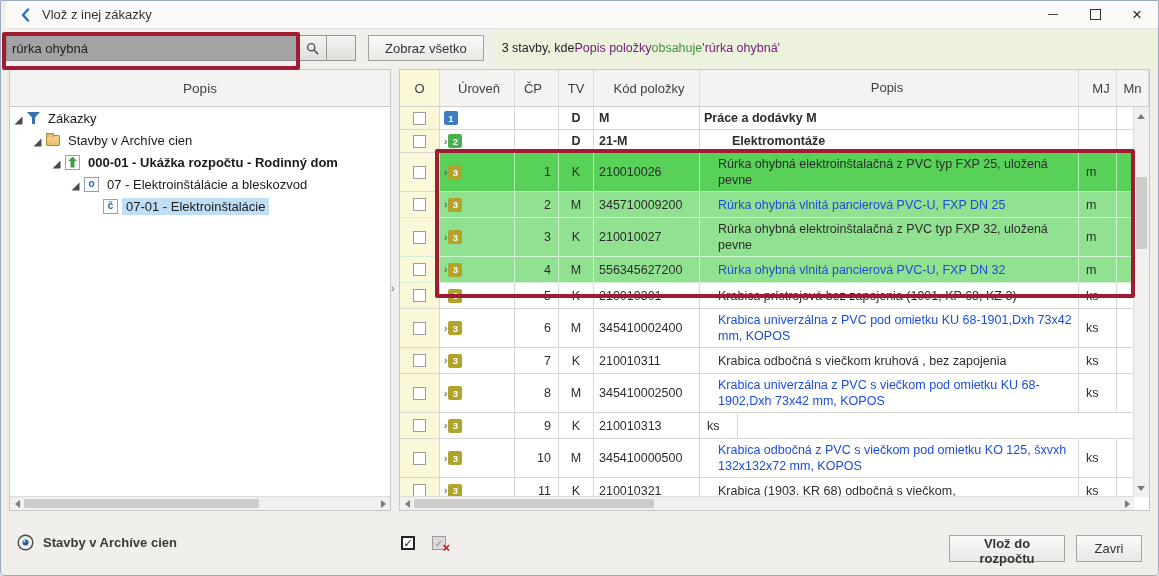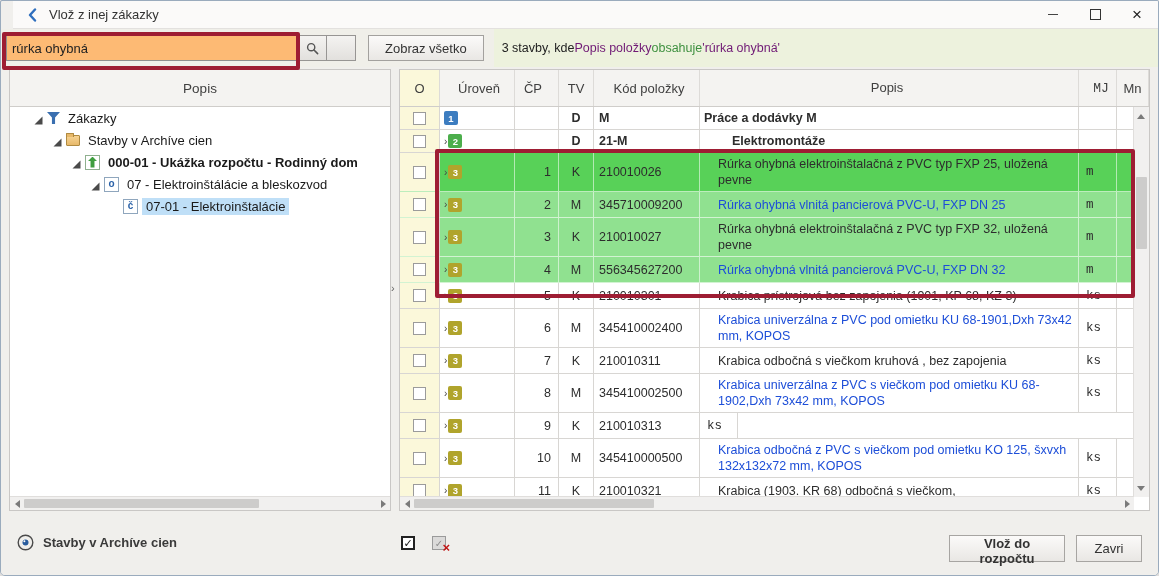--- a/index.html
+++ b/index.html
@@ -2,33 +2,33 @@
 <html><head>
 <meta charset="utf-8">
 <style>
   html,body{margin:0;padding:0;}
   body{width:1159px;height:576px;position:relative;background:#dfdedd;
        font-family:"Liberation Sans","DejaVu Sans",sans-serif;-webkit-font-smoothing:antialiased;}
   .window{position:absolute;inset:0;background:#f0efec;border:1px solid #9aabbd;
           border-radius:2px 2px 5px 5px;overflow:hidden;box-sizing:border-box;}
 
   
-  .titlebar{position:absolute;left:12px;top:0;right:0;height:27px;background:#fbfaf9;
+  .titlebar{position:absolute;left:5px;top:0;right:0;height:27px;background:#fbfaf9;
             border-bottom:1px solid #e3e1df;display:flex;align-items:center;}
   .back{width:26px;height:22px;margin-left:6px;display:flex;align-items:center;justify-content:center;cursor:pointer;}
   .title{font-size:13px;color:#333;margin-left:4px;}
   .wincontrols{margin-left:auto;display:flex;height:100%;}
   .wc{width:42px;height:100%;display:flex;align-items:center;justify-content:center;color:#333;cursor:pointer;}
   .min-glyph{width:10px;height:0;border-top:1px solid #444;display:inline-block;}
   .max-glyph{width:9px;height:9px;border:1px solid #333;display:inline-block;}
   .wc.close{font-size:17px;line-height:1;color:#222;}
 
   
   .toolbar{position:absolute;left:0;top:28px;right:0;height:38px;background:#f0efe9;display:flex;align-items:center;}
-  .search-input{width:280px;height:24px;margin-left:5px;border:1px solid #8f8f8f;background:#fdba74;
+  .search-input{width:280px;height:24px;margin-left:5px;border:1px solid #8f8f8f;background:#a3a3a3;
                 font-size:13px;padding:0 5px;font-family:inherit;color:#222;}
   .sbtn{width:29px;height:26px;border:1px solid #979593;border-left:none;background:linear-gradient(#f4f3f1,#e2e0dd);
         display:flex;align-items:center;justify-content:center;cursor:pointer;box-sizing:border-box;}
   .btn-showall{height:26px;margin-left:12px;padding:0 16px;border:1px solid #a3a19e;
                background:linear-gradient(#fbfaf9,#e9e7e4);font-size:13px;color:#333;font-family:inherit;cursor:pointer;}
   .status-area{flex:1;align-self:stretch;margin-left:10px;background:#edf2dd;display:flex;align-items:center;
                padding-left:8px;font-size:12.5px;color:#222;white-space:nowrap;}
   .st-blue{color:#701a75;} .st-green{color:#3f9140;}
 
   
@@ -41,21 +41,21 @@
   .panel{background:#fff;border:1px solid #c9c7c5;box-sizing:border-box;position:relative;overflow:hidden;}
   .panel-hdr{height:37px;background:#f4f3f1;border-bottom:1px solid #cfcdca;display:flex;
              align-items:center;justify-content:center;font-size:13.5px;color:#3f3f3f;box-sizing:border-box;}
   .tree-panel{width:382px;flex:none;}
   .splitter{width:8px;flex:none;position:relative;cursor:col-resize;}
   .splitter .gl{position:absolute;top:50%;left:0;margin-top:-8px;font-size:11px;color:#666;}
   .table-panel{flex:1;}
 
   
   .tree-body{position:absolute;top:37px;left:0;right:0;bottom:13px;overflow:hidden;}
-  .tree-row{display:flex;align-items:center;height:22px;font-size:13px;color:#1a1a1a;white-space:nowrap;cursor:default;margin-left:20px;}
+  .tree-row{display:flex;align-items:center;height:22px;font-size:13px;color:#1a1a1a;white-space:nowrap;cursor:default;}
   .expander{width:10px;height:10px;margin-right:3px;flex:none;display:inline-block;}
   .expander.hidden{visibility:hidden;}
   .tlabel{padding:1px 4px;}
   .tlabel.bold{font-weight:bold;}
   .tlabel.selected{background:#bfdff7;}
   .ticon{flex:none;margin-right:4px;display:inline-flex;align-items:center;justify-content:center;}
   .filter-icon{width:13px;height:12px;background:#3a6fb0;
                clip-path:polygon(0 0,100% 0,62% 45%,62% 100%,38% 100%,38% 45%);}
   .folder-icon{width:14px;height:11px;background:linear-gradient(#f6d393,#e8b96a);border:1px solid #b08a40;
                border-radius:1px;position:relative;box-sizing:border-box;}
@@ -83,21 +83,21 @@
   .table-body{position:absolute;top:37px;left:0;right:0;bottom:13px;overflow:hidden;}
   .trow{display:flex;border-bottom:1px solid #d8d6d3;box-sizing:border-box;background:#fff;cursor:default;}
   .cell{border-right:1px solid #d8d6d3;box-sizing:border-box;font-size:12.5px;color:#2d2d2d;
         display:flex;align-items:center;overflow:hidden;}
   .c0{width:40px;flex:none;background:#fbf8da;justify-content:center;}
   .c1{width:75px;flex:none;padding-left:4px;}
   .c2{width:44px;flex:none;justify-content:flex-end;padding-right:7px;}
   .c3{width:35px;flex:none;justify-content:center;}
   .c4{width:106px;flex:none;padding-left:5px;}
   .c5{flex:1;line-height:1.28;padding:3px 4px 3px 0;}
-  .c6{width:38px;flex:none;padding-left:7px;font-family:Liberation Mono, monospace;}
+  .c6{width:38px;flex:none;padding-left:7px;}
   .c7{width:32px;flex:none;border-right:none;}
   .trow.bold .c3,.trow.bold .c4,.trow.bold .c5{font-weight:bold;}
   .trow.g-dark{background:#58d158;}
   .trow.g-light{background:#90e190;}
   .trow.g-dark .cell,.trow.g-light .cell{border-right-color:rgba(255,255,255,.55);}
   .trow.g-dark,.trow.g-light{border-bottom-color:rgba(255,255,255,.6);}
   .trow.g-dark .c0,.trow.g-light .c0{background:#fbf8da;border-right-color:#d8d6d3;}
   .desc-blue{color:#1d4ed8;}
   .checkbox{width:13px;height:13px;background:#fff;border:1px solid #9b9b9b;box-sizing:border-box;display:inline-block;}
   .lvl-badge{width:14px;height:14px;border-radius:2px;color:#fff;font-size:9.5px;font-weight:bold;

